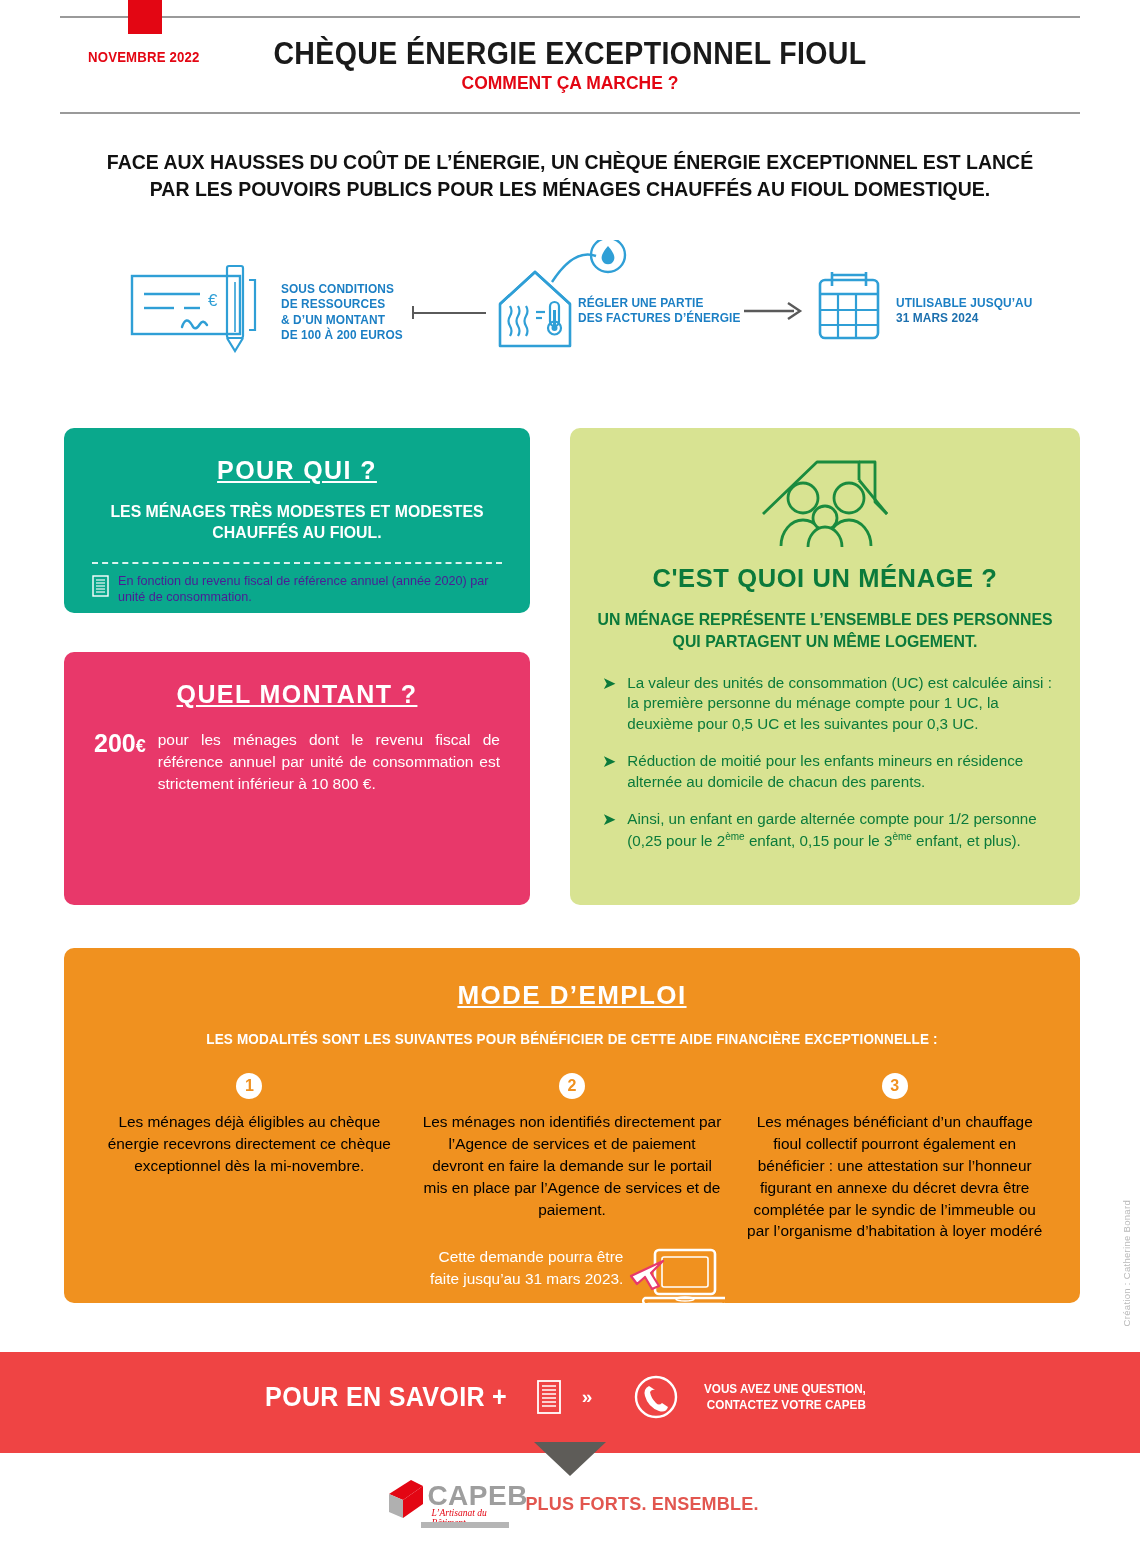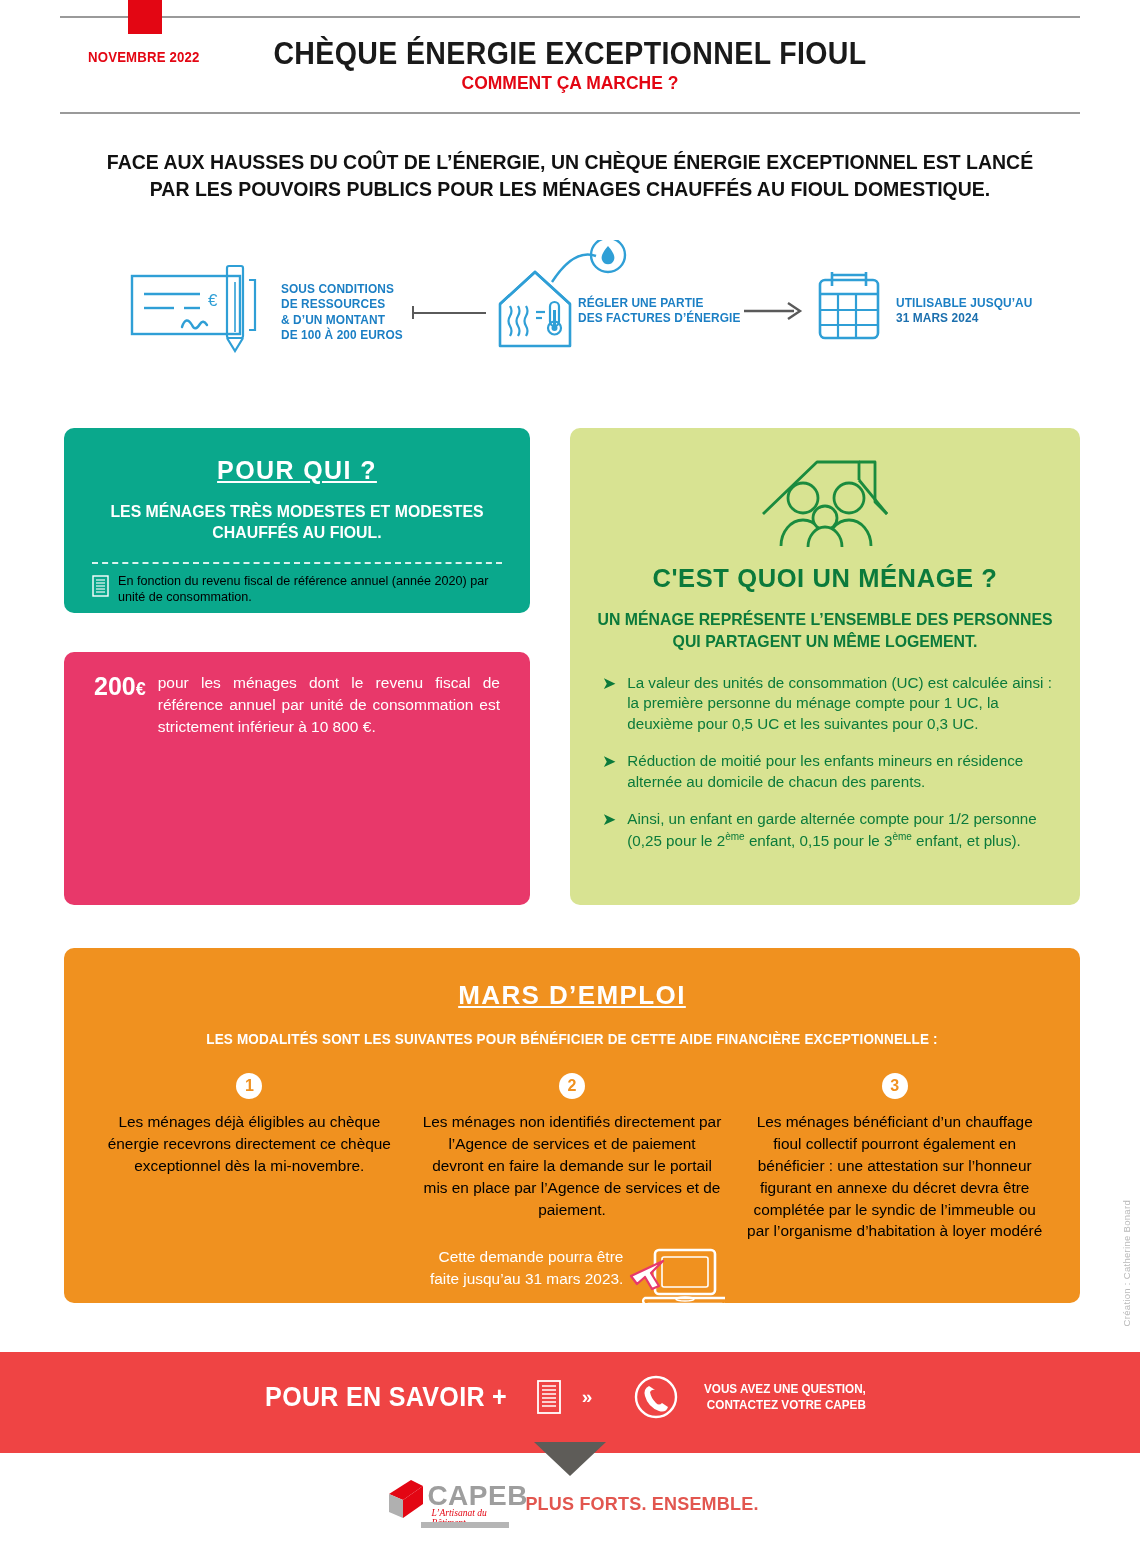--- a/index.html
+++ b/index.html
@@ -73,21 +73,21 @@
   .pq-body {
     text-align: center; color: #fff; font-size: 16.5px;
     font-weight: bold; line-height: 1.3; margin-top: 16px;
     padding: 0 22px; transform: scaleX(.96);
   }
   .dashed-sep {
     margin: 18px 28px 0; border-top: 2px dashed rgba(255,255,255,.85);
   }
   .pq-note {
     display: flex; gap: 9px; align-items: flex-start;
-    padding: 10px 28px 0; color: #000000; font-size: 12.6px; line-height: 1.25;
+    padding: 10px 28px 0; color: #4c1d95; font-size: 12.6px; line-height: 1.25;
   }
 
   #card-montant { left: 64px; top: 652px; width: 466px; height: 253px; background: #E8386A; }
   #card-montant .card-title { font-size: 25px; padding-top: 28px; }
   .amount-row { display: flex; gap: 12px; padding: 0 30px; margin-top: 20px; }
   .amount-row .amt {
     color: #fff; font-size: 25px; font-weight: bold;
     white-space: nowrap; flex: 0 0 auto; line-height: 1.15;
   }
   .amount-row .amt .cur { font-size: 18px; }
@@ -294,20 +294,21 @@
         <line x1="4" y1="8" x2="13" y2="8" stroke="#fff" stroke-width="1.1"></line>
         <line x1="4" y1="11" x2="13" y2="11" stroke="#fff" stroke-width="1.1"></line>
         <line x1="4" y1="14" x2="13" y2="14" stroke="#fff" stroke-width="1.1"></line>
         <line x1="4" y1="17" x2="13" y2="17" stroke="#fff" stroke-width="1.1"></line>
       </svg>
       <span>En fonction du revenu fiscal de référence annuel (année 2020) par unité de consommation.</span>
     </div>
   </div>
 
   <div class="card" id="card-montant">
+    <div class="card-title">QUEL MONTANT ?</div>
 
     <div class="amount-row">
       <div class="amt">
         <span>200</span><span class="cur">€</span>
       </div>
       <div class="desc">pour les ménages dont le revenu fiscal de référence annuel par unité de consommation est strictement inférieur à 10 800 €.</div>
     </div>
 
   </div>
 
@@ -341,21 +342,21 @@
         <span class="btxt">Réduction de moitié pour les enfants mineurs en résidence alternée au domicile de chacun des parents.</span>
       </div>
       <div class="bullet">
         <span class="arrow">➤</span>
         <span class="btxt">Ainsi, un enfant en garde alternée compte pour 1/2 personne (0,25 pour le 2<sup>ème</sup> enfant, 0,15 pour le 3<sup>ème</sup> enfant, et plus).</span>
       </div>
     </div>
   </div>
 
   <div class="card" id="card-mode">
-    <div class="card-title">MARS D’EMPLOI</div>
+    <div class="card-title">MODE D’EMPLOI</div>
     <div class="mode-lead">LES MODALITÉS SONT LES SUIVANTES POUR BÉNÉFICIER DE CETTE AIDE FINANCIÈRE EXCEPTIONNELLE :</div>
 
     <div class="steps">
 
       <div class="step">
         <div class="step-num">1</div>
         <div class="step-txt">Les ménages déjà éligibles au chèque énergie recevrons directement ce chèque exceptionnel dès la mi-novembre.</div>
       </div>
 
       <div class="step">

